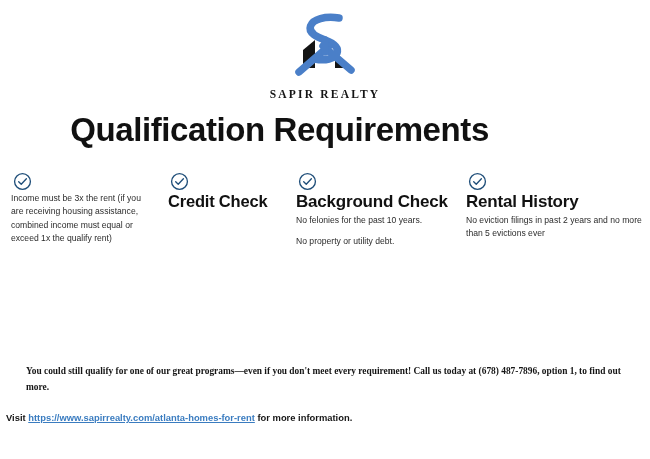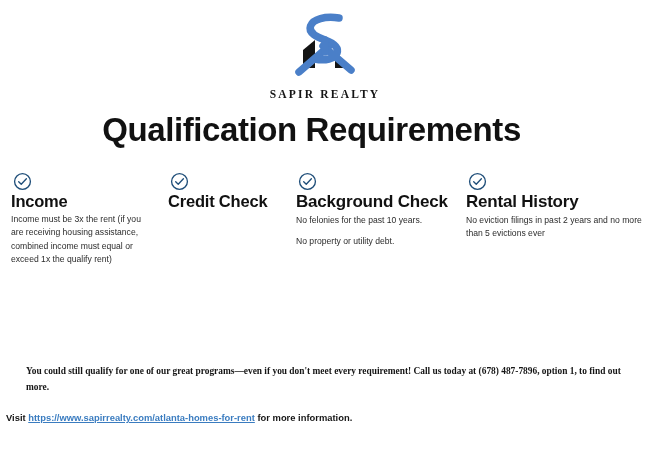--- a/index.html
+++ b/index.html
@@ -44,21 +44,20 @@
     position: absolute;
     top: 112px;
     left: 0;
     width: 559px;
     text-align: center;
     font-size: 33px;
     font-weight: bold;
     letter-spacing: -0.4px;
     color: #111111;
     line-height: 1.1;
-    padding-left: 32px;
   }
 
   
   #columns {
     position: absolute;
     top: 172px;
     left: 0;
     width: 650px;
     height: 185px;
   }
@@ -149,21 +148,20 @@
 
 <div id="page-title">Qualification Requirements</div>
 
 <div id="columns">
 
   <div class="col col-0">
     <svg class="check-icon" viewBox="0 0 24 24">
       <circle cx="12" cy="12" r="10" fill="none" stroke="#1f4e79" stroke-width="1.7"></circle>
       <path d="M7.2 12.3 L10.4 15.4 L16.9 8.6" fill="none" stroke="#1f4e79" stroke-width="1.7" stroke-linecap="round" stroke-linejoin="round"></path>
     </svg>
-    <div class="col-heading">Income</div>
     <p class="col-para">Income must be 3x the rent (if you are receiving housing assistance, combined income must equal or exceed 1x the qualify rent)</p>
   </div>
 
   <div class="col col-1">
     <svg class="check-icon" viewBox="0 0 24 24">
       <circle cx="12" cy="12" r="10" fill="none" stroke="#1f4e79" stroke-width="1.7"></circle>
       <path d="M7.2 12.3 L10.4 15.4 L16.9 8.6" fill="none" stroke="#1f4e79" stroke-width="1.7" stroke-linecap="round" stroke-linejoin="round"></path>
     </svg>
     <div class="col-heading">Credit Check</div>
   </div>

